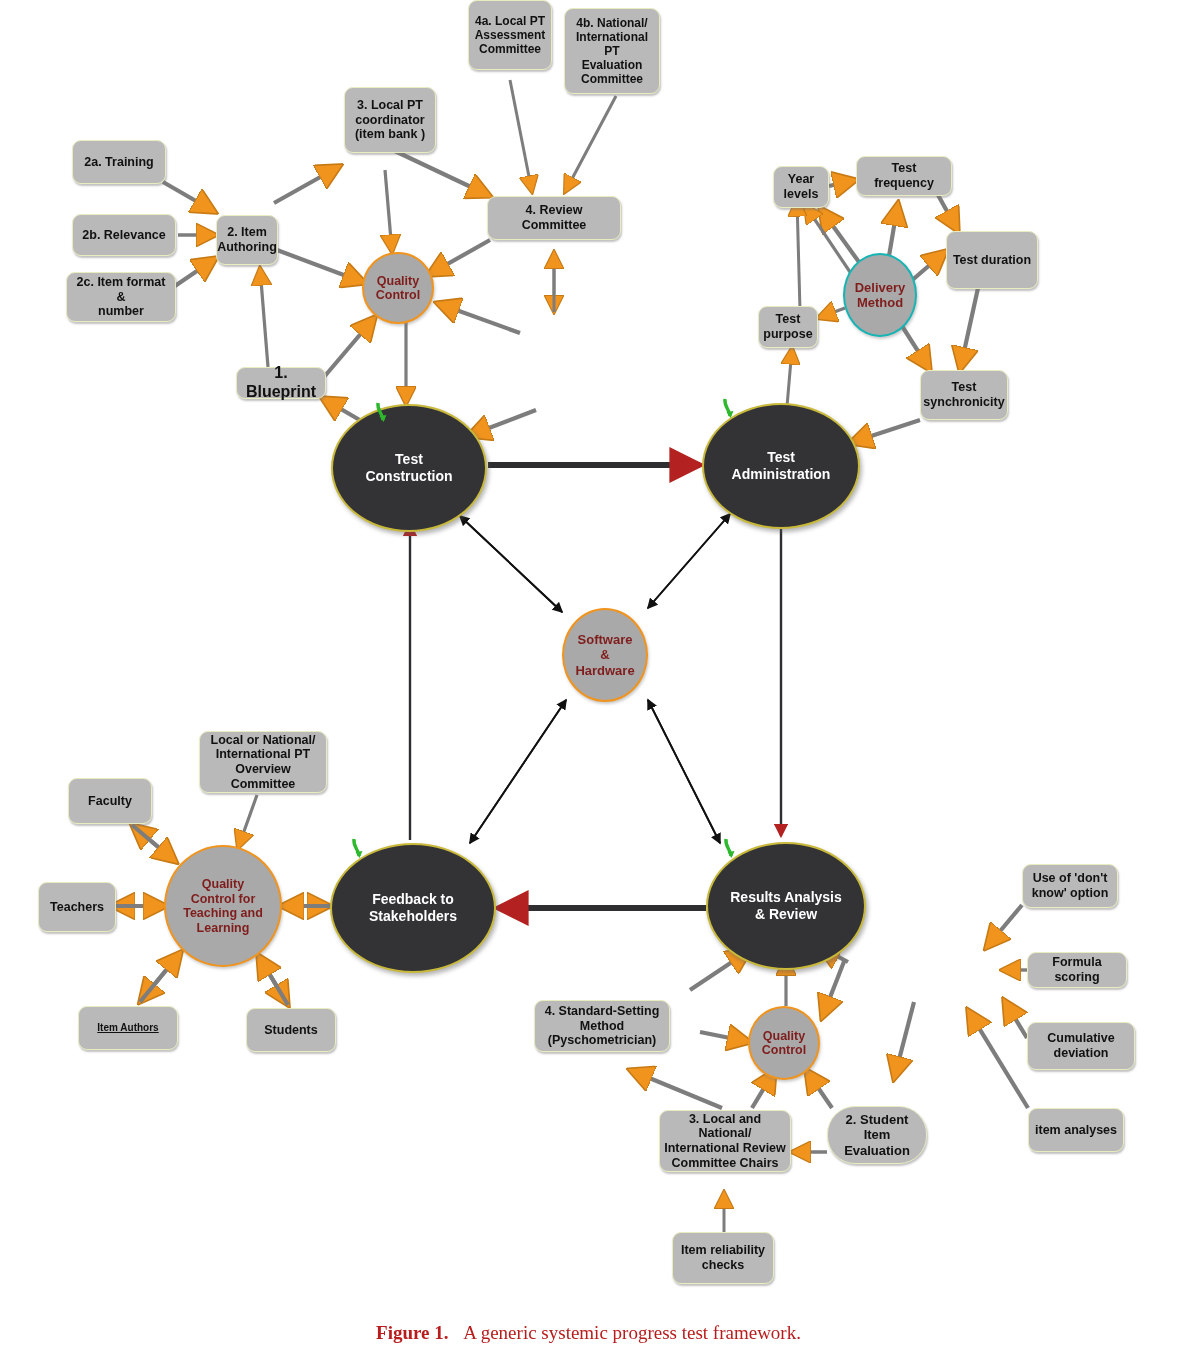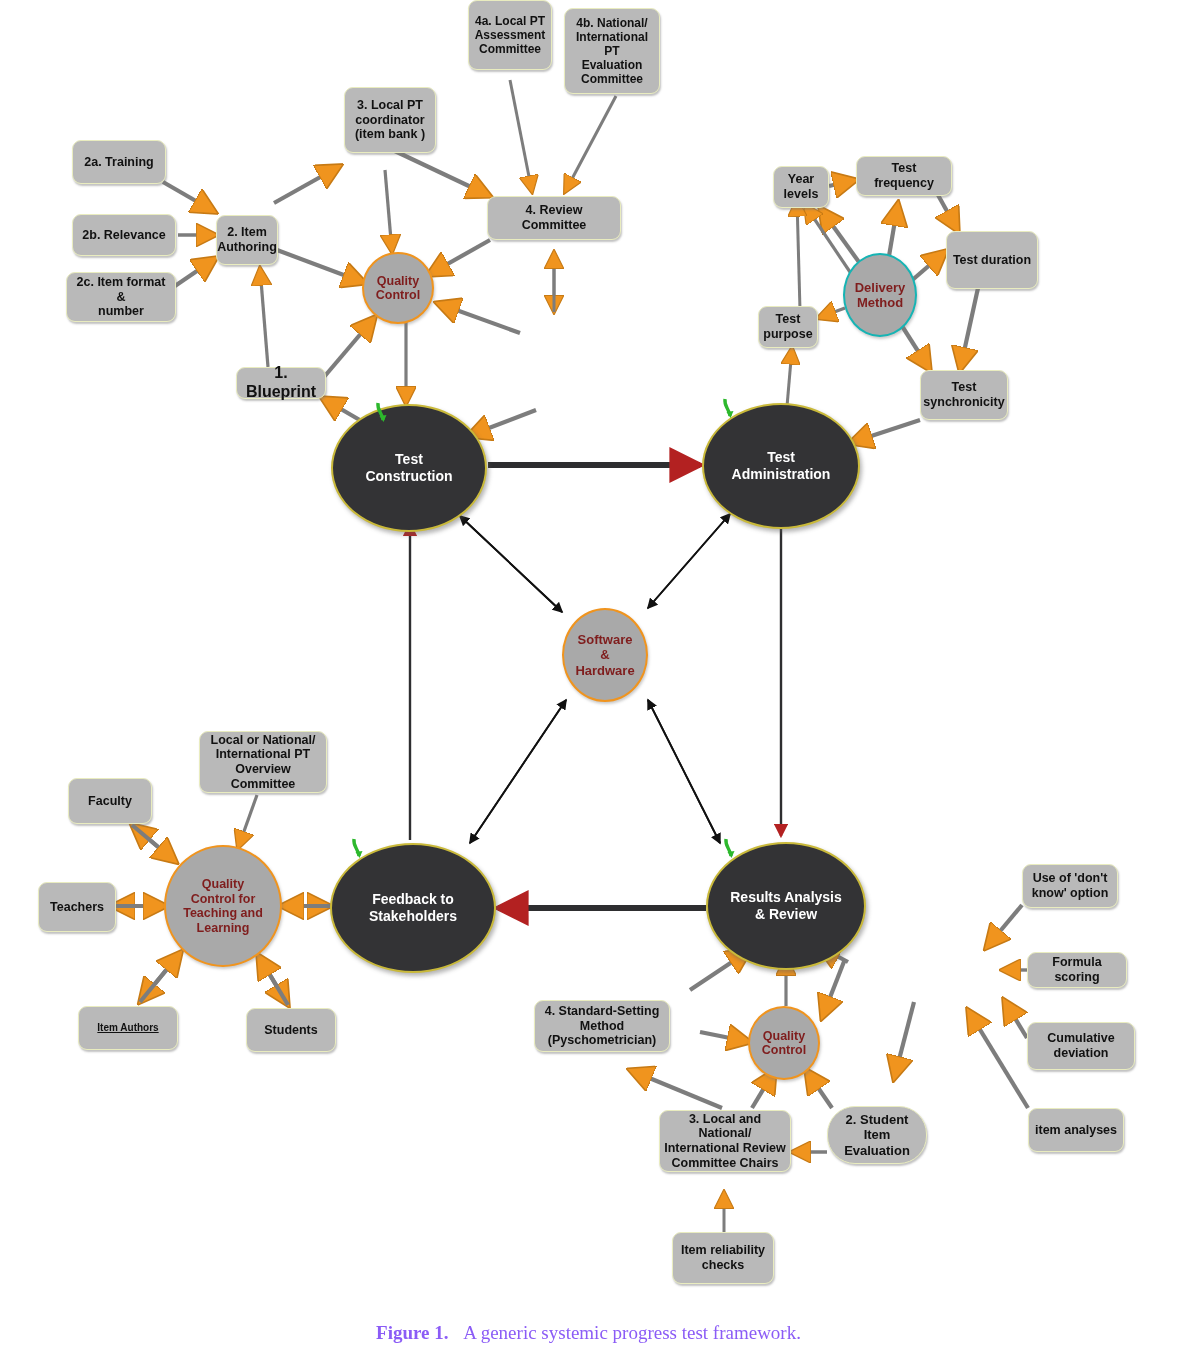--- a/index.html
+++ b/index.html
@@ -44,21 +44,21 @@
     line-height:1.25;
     box-shadow:2px 3px 4px rgba(90,90,90,.45);
   }
 
   .caption{
     position:absolute;
     left:0;width:1177px;
     text-align:center;
     font-family:"Liberation Serif", serif;
     font-size:19px;
-    color:#8b5cf6;
+    color:#b91c1c;
   }
   .caption b{font-weight:bold;}
   .caption .cap-txt{font-weight:normal;}
 
   
   .hook{
     position:absolute;
     width:14px;height:22px;
     pointer-events:none;
   }

